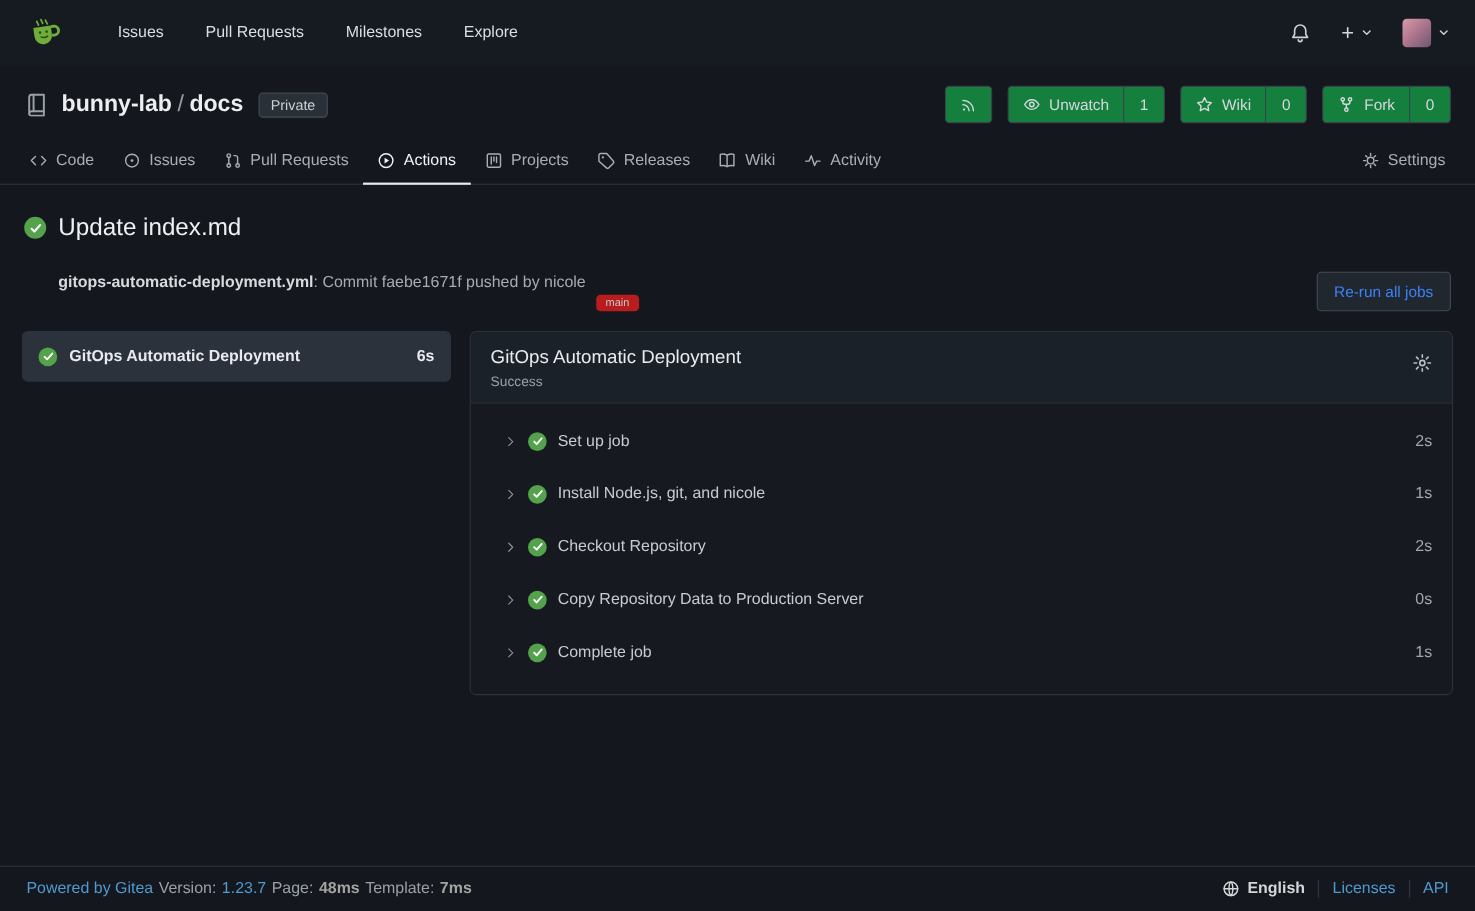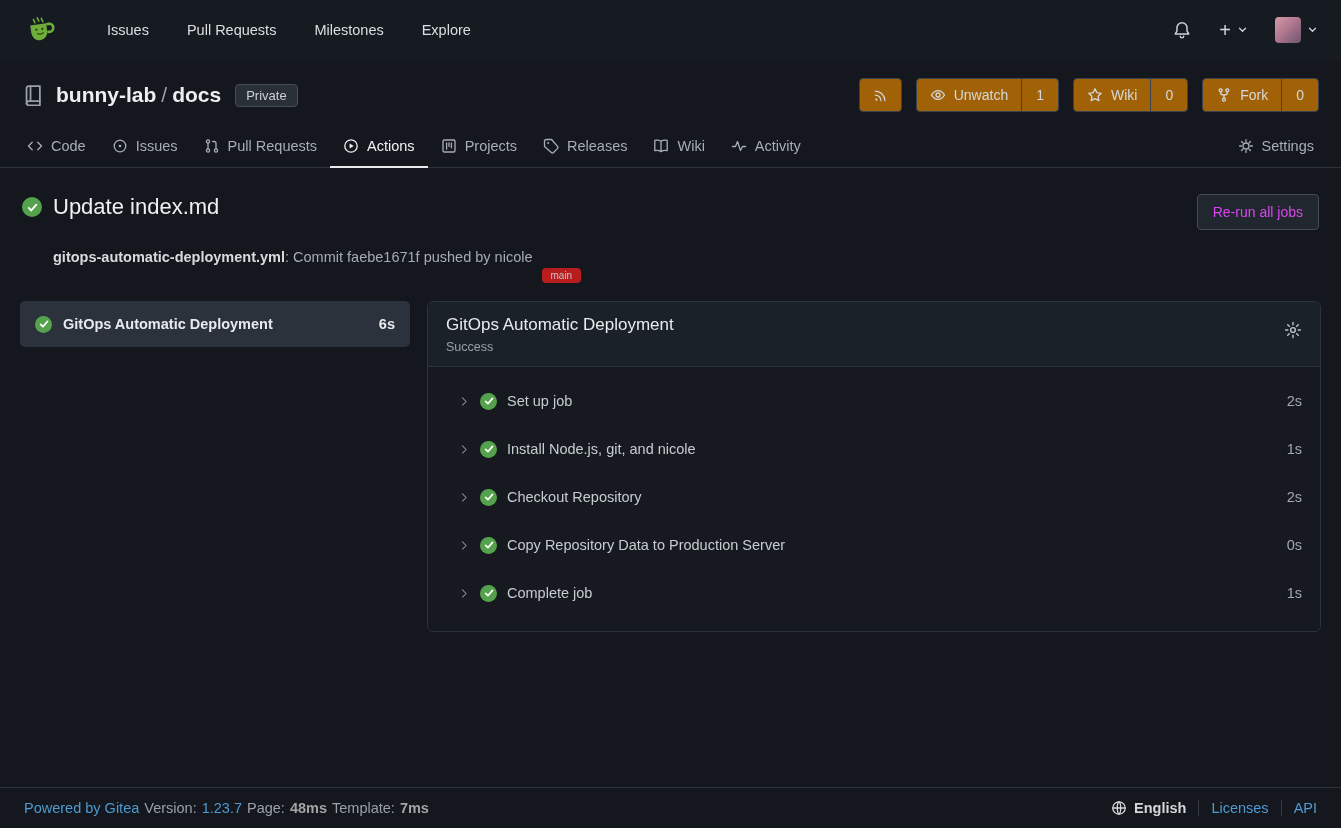--- a/index.html
+++ b/index.html
@@ -26,43 +26,43 @@
   
   .repo-header { padding:18px 0 0; background:#14171d; }
   .repo-row { display:flex; align-items:center; padding:0 22px; }
   .repo-icon { color:#9aa0a8; }
   .repo-title { margin-left:12px; font-size:21px; color:#eceef1; }
   .repo-title .seg { font-weight:600; }
   .repo-title .sep { color:#9aa0a8; font-weight:400; padding:0 5px; }
   .badge-private { margin-left:14px; font-size:13px; color:#cdd1d5; border:1px solid #454d57;
     background:#2a3037; padding:3px 10px; border-radius:4px; }
   .repo-actions { margin-left:auto; display:flex; gap:14px; }
-  .btn-group { display:flex; border:1px solid #3a424c; border-radius:4px; background:#a16207; }
+  .btn-group { display:flex; border:1px solid #3a424c; border-radius:4px; background:#15803d; }
   .btn { padding:8px 13px; display:flex; align-items:center; gap:8px; font-size:14px; color:#d4d8dc; cursor:pointer; }
   .btn-count { border-left:1px solid #3a424c; padding:8px 14px; color:#d4d8dc; cursor:pointer; }
 
   
   .tabs { display:flex; border-bottom:1px solid #2d333c; padding:0 14px; margin-top:14px; }
   .tab { display:flex; align-items:center; gap:8px; padding:12px 13px; color:#a8aeb6;
     font-size:14.5px; border-bottom:2px solid transparent; margin-bottom:-1px; cursor:pointer; }
   .tab.active { color:#f0f2f4; border-bottom-color:#e8eaec; }
   .tab-spacer { flex:1; }
 
   
   main { flex:1; padding:26px 20px 0; }
-  .run-header { display:flex; align-items:flex-start; padding:0 2px; }
+  .run-header { display:flex; align-items:flex-end; padding:0 2px; }
   .run-title-row { display:flex; align-items:center; gap:11px; }
   .check-circle { border-radius:50%; background:#54a24c; display:flex; align-items:center; justify-content:center; flex-shrink:0; }
   .cc-20 { width:20px; height:20px; }
   .cc-17 { width:17px; height:17px; }
   .run-title { font-size:22px; font-weight:500; color:#eef0f2; margin:0; }
   .run-sub { margin:10px 0 0 31px; color:#a6acb4; font-size:14.5px; display:flex; align-items:center; }
   .run-sub .wf { color:#d8dbde; font-weight:700; }
   .badge-main { background:#b91c1c; color:#c3c8cd; border-radius:4px; padding:2px 9px; font-size:10px; margin-left:9px;margin-top:38px; }
-  .rerun-btn { margin-left:auto; background:#21272e; border:1px solid #434b55; color:#d946ef;
+  .rerun-btn { margin-left:auto; background:#21272e; border:1px solid #434b55; color:#3b82f6;
     font-size:14px; padding:9px 15px; border-radius:4px; cursor:pointer; font-family:inherit; }
 
   
   .run-body { display:flex; margin-top:18px; gap:17px; align-items:flex-start; }
   .job-list { width:390px; flex-shrink:0; }
   .job-item { display:flex; align-items:center; gap:11px; background:#2b323b; border-radius:5px;
     padding:0 15px; height:46px; color:#e8eaed; font-weight:700; font-size:14.5px; cursor:pointer; }
   .job-item .dur { margin-left:auto; }
 
   .job-panel { flex:1; border:1px solid #2d333c; border-radius:6px; overflow:hidden; }

